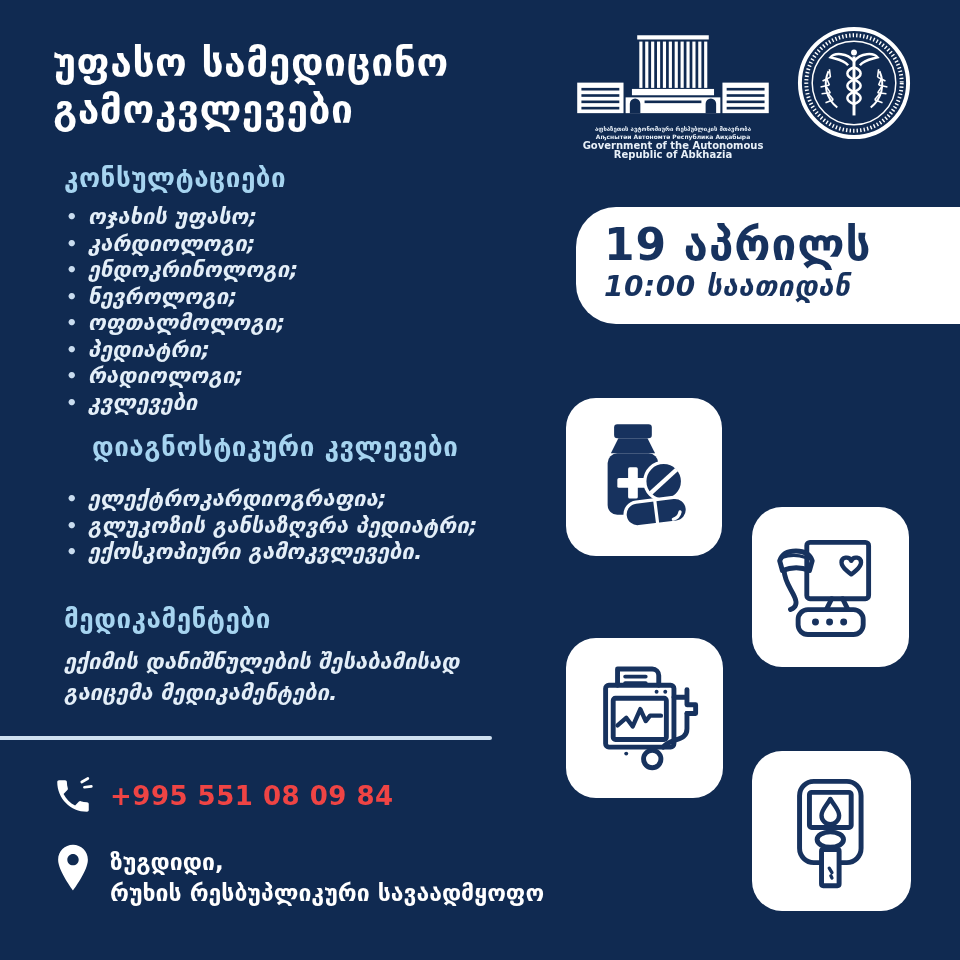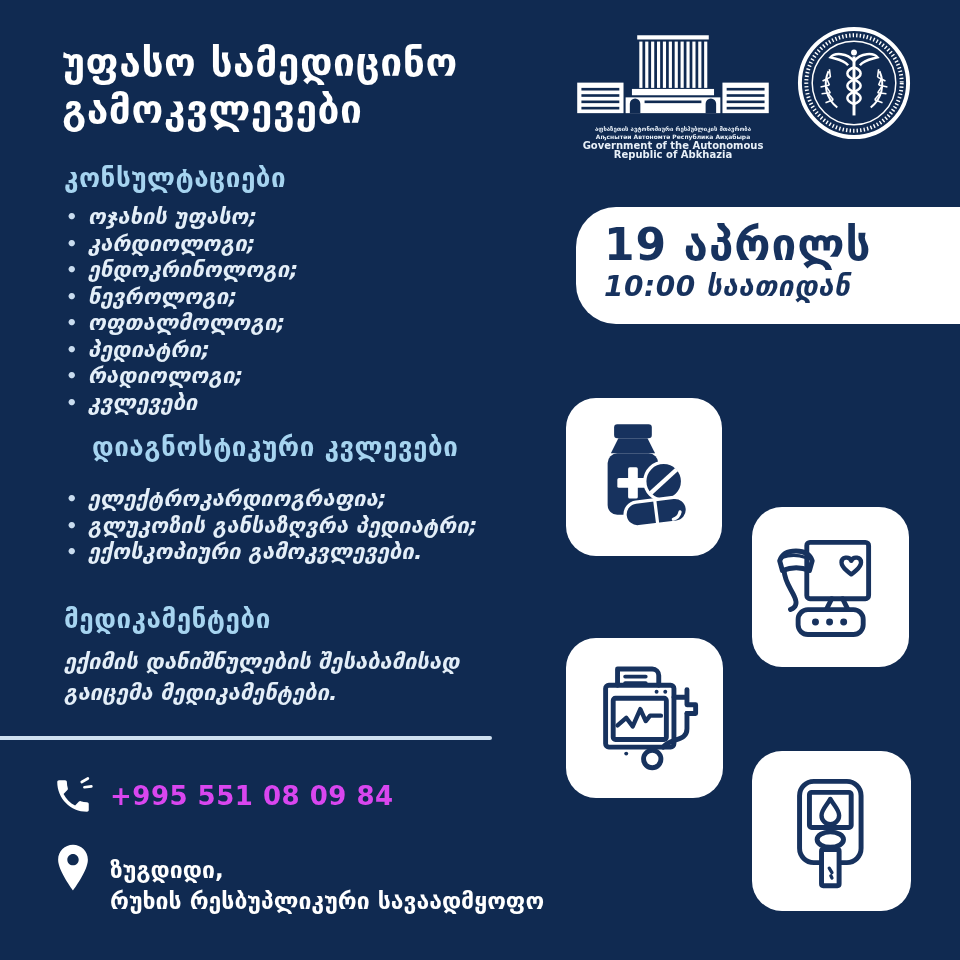--- a/index.html
+++ b/index.html
@@ -3,21 +3,21 @@
 <meta charset="utf-8">
 <style>
   html,body{margin:0;padding:0;}
   body{font-family:"DejaVu Sans","Liberation Sans",sans-serif;}
   .poster{
     position:relative;width:960px;height:960px;background:#102A51;
     overflow:hidden;color:#fff;
   }
   
   .title{
-    position:absolute;left:62px;top:40px;width:500px;
+    position:absolute;left:53px;top:40px;width:500px;
     font-size:39px;font-weight:bold;line-height:1.2;color:#FFFFFF;letter-spacing:.5px;
   }
   
   .sec-heading{
     position:absolute;left:64px;font-size:26px;font-weight:bold;color:#A6D4F0;letter-spacing:.5px;
   }
   .h-consult{top:163px;}
   .h-diag{top:432px;margin-left:28px;}
   .h-med{top:604px;}
   
@@ -63,22 +63,22 @@
   .icon-card svg{width:76%;height:76%;}
   
   .divider{
     position:absolute;left:0;top:736px;width:492px;height:4px;
     background:#CFE0F0;border-radius:0 2px 2px 0;
   }
   .contact-row{position:absolute;left:52px;display:flex;align-items:center;}
   .r-phone{top:775px;}
   .r-loc{top:843px;align-items:flex-start;}
   .contact-icon{width:42px;flex:0 0 42px;margin-right:16px;}
-  .phone-text{font-size:26px;font-weight:bold;color:#d946ef;letter-spacing:.5px;}
-  .loc-text{font-size:23px;font-weight:bold;color:#FFFFFF;line-height:31px;margin-top:12px;}
+  .phone-text{font-size:26px;font-weight:bold;color:#ef4444;letter-spacing:.5px;}
+  .loc-text{font-size:23px;font-weight:bold;color:#FFFFFF;line-height:31px;margin-top:4px;}
 </style>
 </head>
 <body>
 
 <div class="poster">
 
   <div class="title">
     <div>უფასო სამედიცინო</div>
     <div>გამოკვლევები</div>
   </div>

